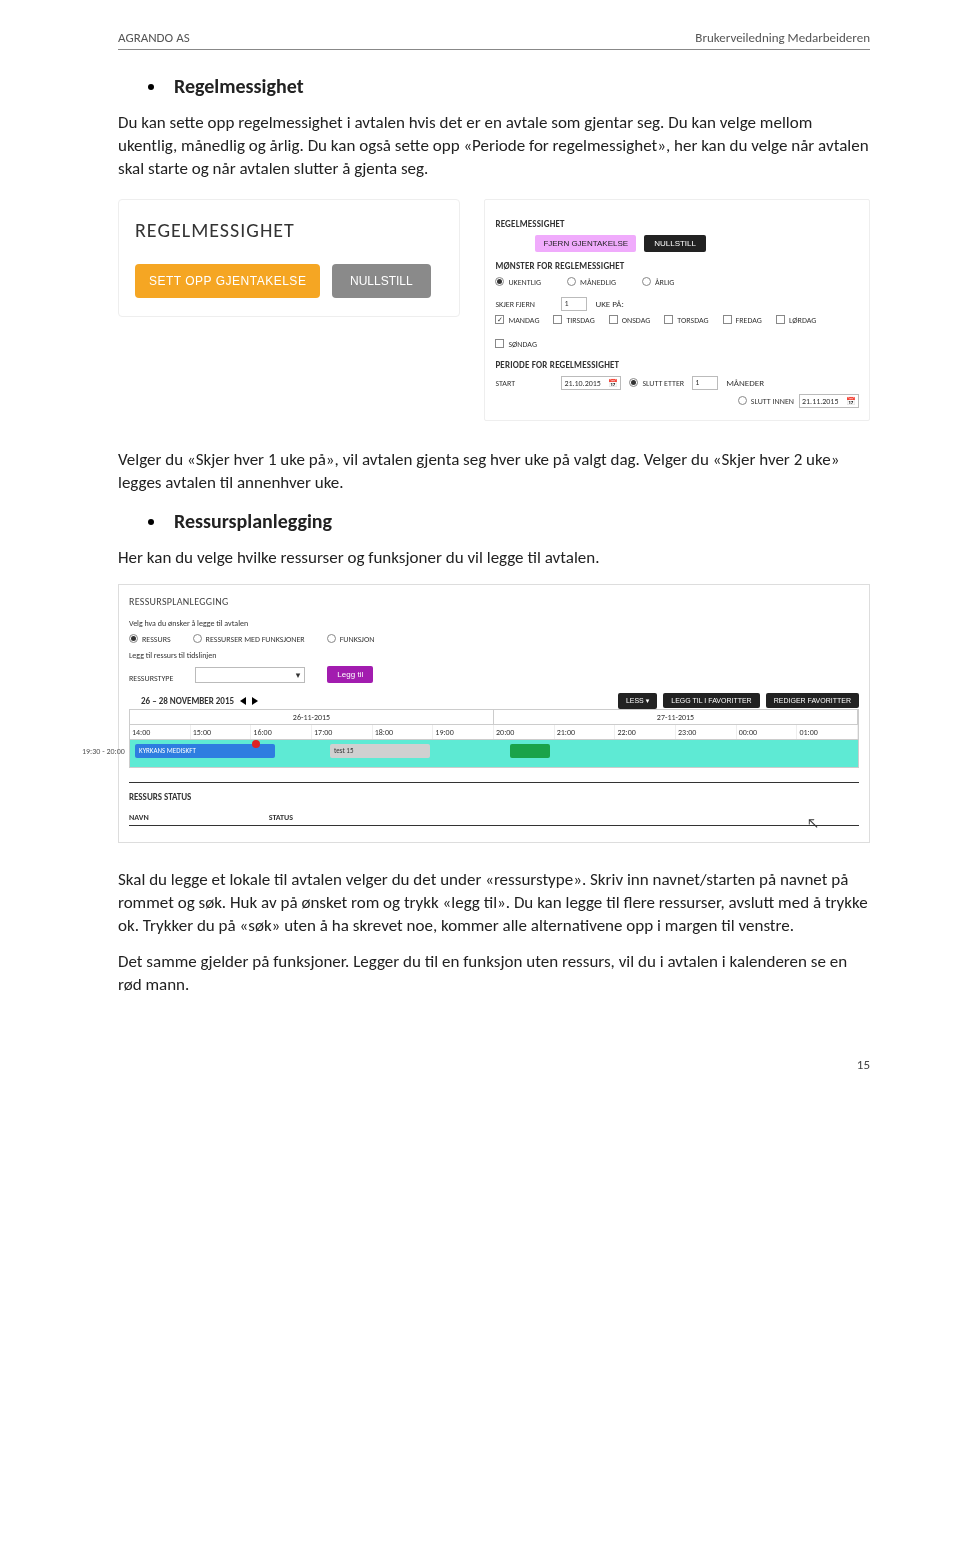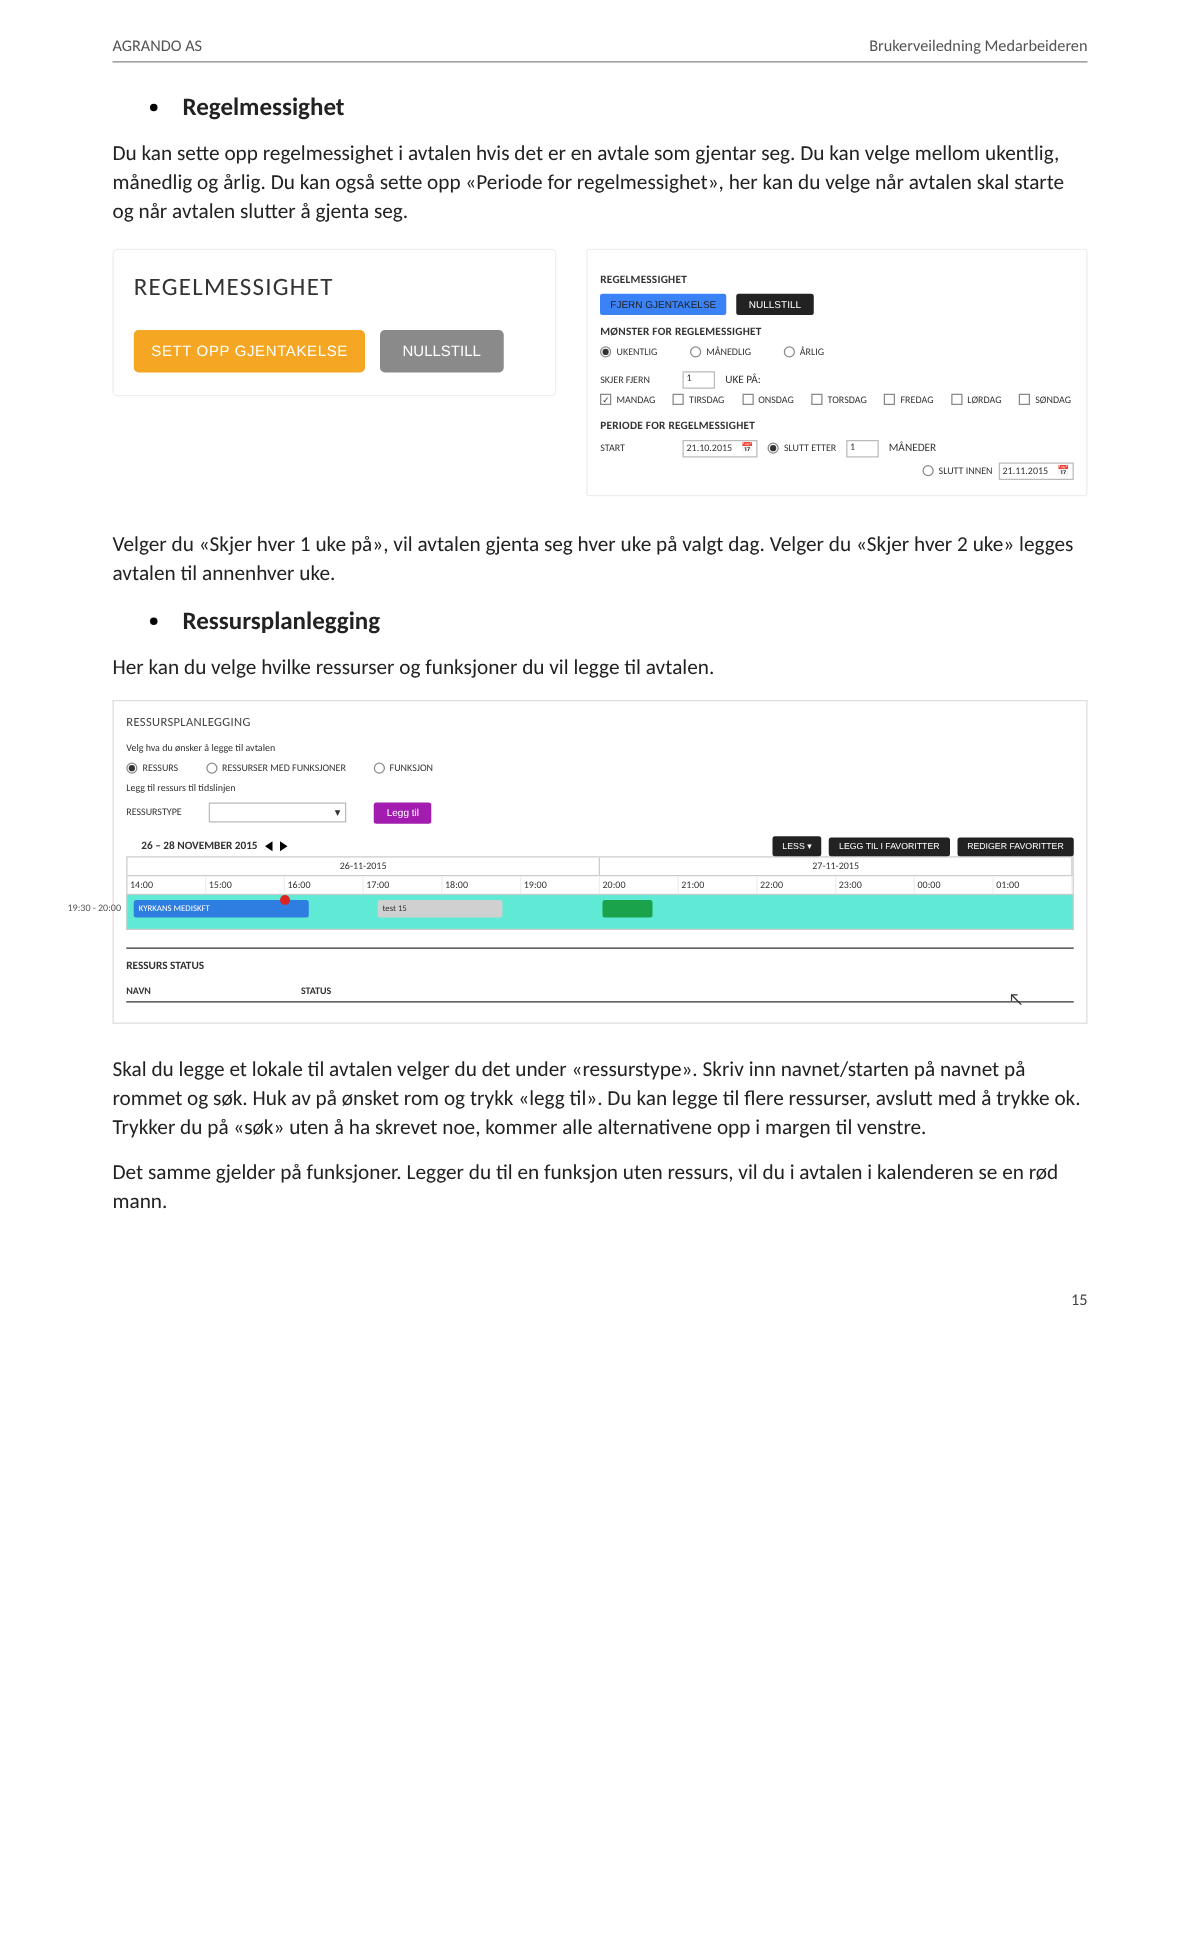--- a/index.html
+++ b/index.html
@@ -4,21 +4,21 @@
 <style>
   * { box-sizing: border-box; }
   body {
     margin: 0;
     font-family: Calibri, Arial, sans-serif;
     background: #fff;
     color: #222;
     width: 960px;
   }
   .page {
-    padding: 30px 90px 30px 90px;
+    padding: 30px 90px 30px 118px;
   }
   .header {
     display: flex;
     justify-content: space-between;
     font-size: 13px;
     color: #555;
     border-bottom: 1px solid #888;
     padding-bottom: 4px;
     margin-bottom: 24px;
   }
@@ -90,26 +90,27 @@
     color: #333;
     border-radius: 2px;
   }
   .card2 .sect {
     font-weight: bold;
     font-size: 9px;
     margin: 8px 0 6px 0;
     letter-spacing: 0.2px;
   }
   .btn-yellow-sm {
-    background: #3b82f6;
+    background: #f0abfc;
     color: #222;
     font-size: 8px;
     padding: 4px 8px;
     border: none;
     border-radius: 2px;
+    margin-left: 40px;
   }
   .btn-dark-sm {
     background: #222;
     color: #fff;
     font-size: 8px;
     padding: 4px 10px;
     border: none;
     border-radius: 2px;
     margin-left: 6px;
   }
@@ -128,21 +129,21 @@
   .card3 {
     background: #fff;
     border: 1px solid #ddd;
     width: 100%;
     padding: 10px 10px 16px 10px;
     font-size: 9px;
     color: #333;
     margin: 12px 0 26px 0;
   }
   .card3 .title3 { font-size:10px; color:#444; margin-bottom:10px; letter-spacing:0.3px;}
-  .c3-row { display:flex; align-items:center; gap: 22px; margin:6px 0;}
+  .c3-row { display:flex; align-items:flex-end; gap: 22px; margin:6px 0;}
   .c3-label { font-size:8px; }
   .c3-select { border:1px solid #bbb; width:110px; height:16px; background:#fff; display:inline-flex; align-items:center; justify-content:flex-end; padding:0 4px;}
   .c3-btn { background:#a21caf; color:#fff; font-size:8px; border:none; padding:4px 10px; border-radius:2px;}
   .c3-btn-dark { background:#222; color:#fff; font-size:7px; border:none; padding:4px 8px; border-radius:2px; margin-left:4px;}
   .c3-head { display:flex; justify-content:space-between; align-items:center; margin:10px 0 0 12px;}
   .c3-date { font-size:9px; font-weight:bold; display:flex; align-items:center; gap:6px;}
   .chev { width:0;height:0;border-top:4px solid transparent;border-bottom:4px solid transparent;}
   .chev-l{border-right:6px solid #000;}
   .chev-r{border-left:6px solid #000;}
   .timeline-head { display:flex; border:1px solid #ccc; font-size:8px; margin-top:0;}

